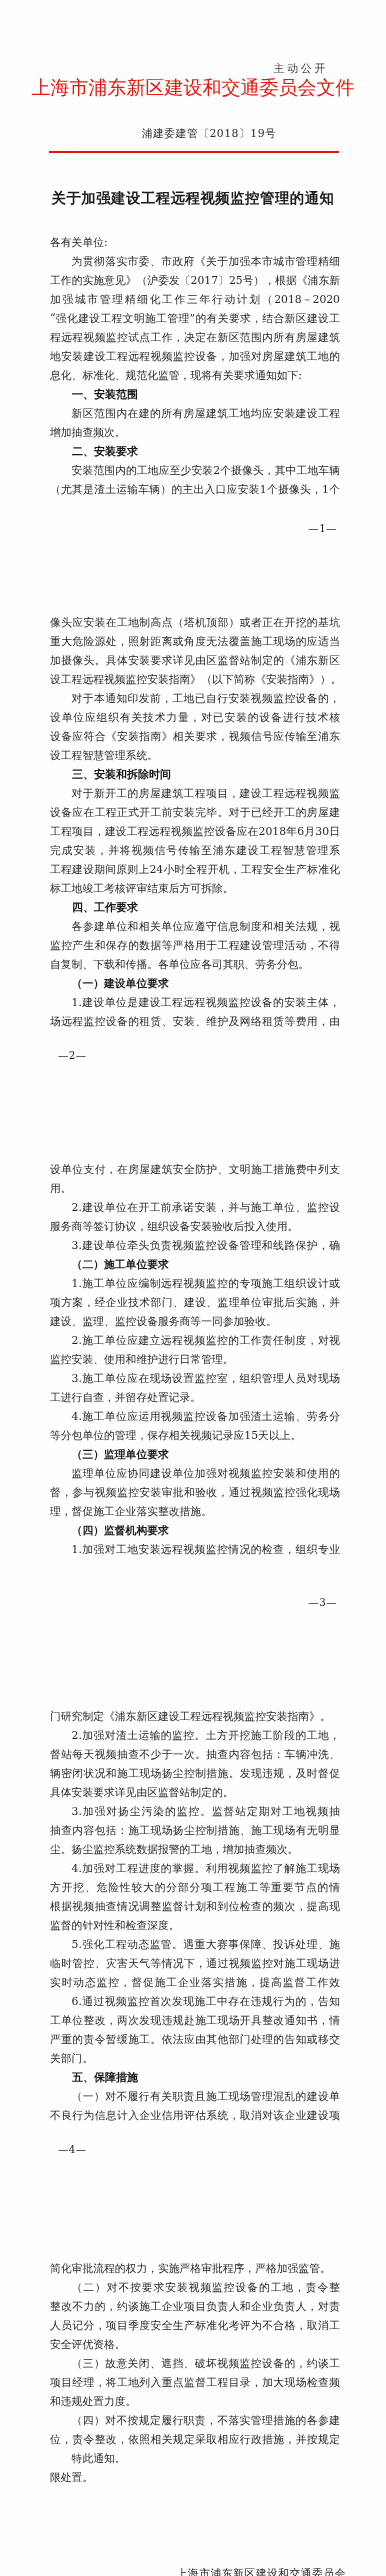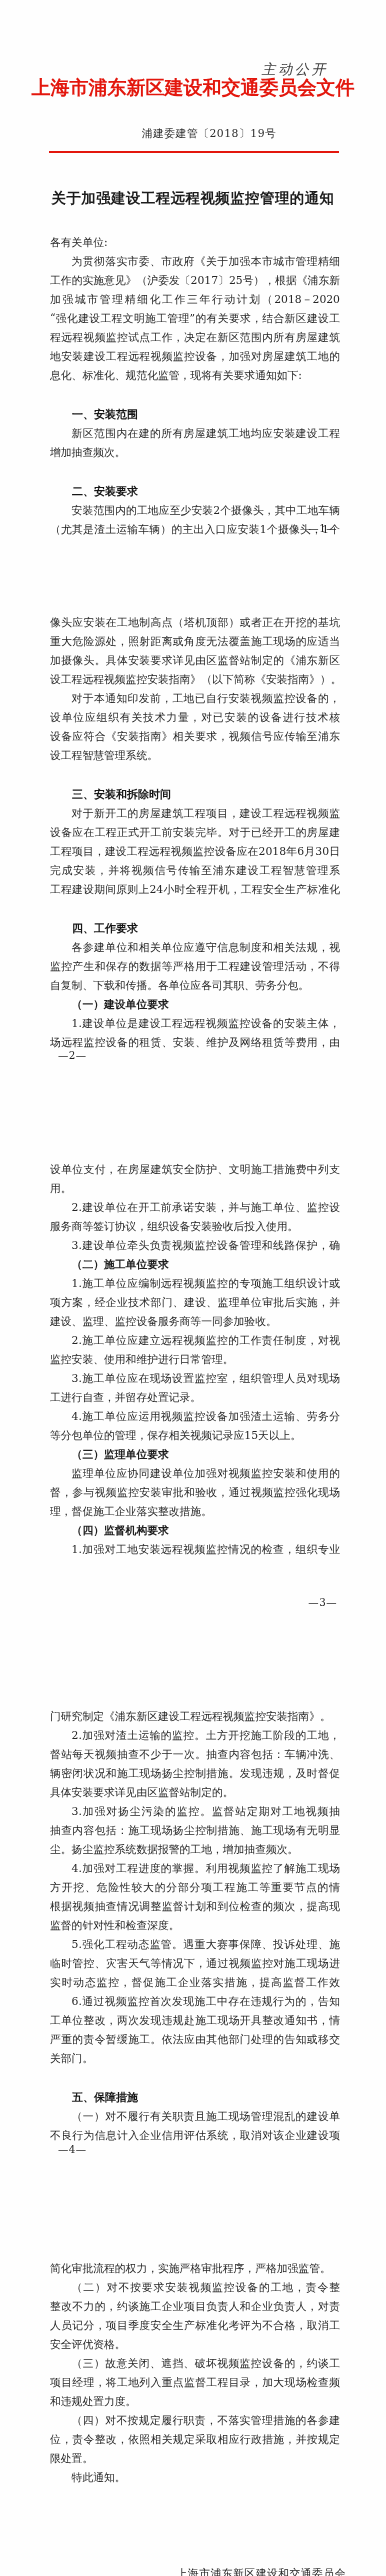--- a/index.html
+++ b/index.html
@@ -13,26 +13,26 @@
   .page {
     position: relative;
     width: 386px;
     height: 547px;
     overflow: hidden;
     background: #fefefe;
   }
   
   .publicity {
     position: absolute; top: 61px; right: 58px;
-    font-size: 14px; letter-spacing: 2.6px; color: #3c3c3c; font-style: italic;
+    font-size: 11px; letter-spacing: 2.6px; color: #3c3c3c;
   }
   .org-title {
     position: absolute; top: 75px; left: 0; width: 386px;
     text-align: center;
-    font-size: 19px; font-weight: bold; letter-spacing: 0px;
+    font-size: 19px; font-weight: normal; letter-spacing: 0px;
     color: #e3170d;
     font-family: "DejaVu Serif", "Liberation Serif", serif;
     white-space: nowrap;
   }
   .doc-number {
     position: absolute; top: 127px; left: 16px; width: 386px;
     text-align: center; font-size: 10.8px; color: #2b2b2b;
     letter-spacing: 0.5px;
   }
   .red-rule {
@@ -63,21 +63,21 @@
     white-space: normal;
     text-align: justify;
     text-align-last: justify;
     text-justify: inter-character;
     overflow: hidden;
   }
   .line.first { text-indent: 2em; }
   .line.h {
     font-weight: bold; text-indent: 2em;
     font-family: "DejaVu Sans", "Liberation Sans", sans-serif;
-    font-size: 11px; color: #161616; margin-top: 20px;
+    font-size: 11px; color: #161616;
   }
   .line.sh { font-weight: bold; text-indent: 2em; color: #1d1d1d; }
   
   .pnum {
     position: absolute; font-size: 10.3px; color: #1f1f1f; letter-spacing: 0.5px;
   }
   .pnum.right { right: 49px; }
   .pnum.left  { left: 58px; }
   .pn-1 { top: 522px; }
   .pn-mid { top: 502px; }
@@ -127,20 +127,21 @@
         <div class="line first j">对于本通知印发前，工地已自行安装视频监控设备的，建</div>
         <div class="line plain j">设单位应组织有关技术力量，对已安装的设备进行技术核查，</div>
         <div class="line plain j">设备应符合《安装指南》相关要求，视频信号应传输至浦东建</div>
         <div class="line plain">设工程智慧管理系统。</div>
         <div class="line h">三、安装和拆除时间</div>
         <div class="line first j">对于新开工的房屋建筑工程项目，建设工程远程视频监控</div>
         <div class="line plain j">设备应在工程正式开工前安装完毕。对于已经开工的房屋建筑</div>
         <div class="line plain j">工程项目，建设工程远程视频监控设备应在2018年6月30日之前</div>
         <div class="line plain j">完成安装，并将视频信号传输至浦东建设工程智慧管理系统。</div>
         <div class="line plain j">工程建设期间原则上24小时全程开机，工程安全生产标准化达</div>
+        <div class="line plain">标工地竣工考核评审结束后方可拆除。</div>
         <div class="line h">四、工作要求</div>
         <div class="line first j">各参建单位和相关单位应遵守信息制度和相关法规，视频</div>
         <div class="line plain j">监控产生和保存的数据等严格用于工程建设管理活动，不得擅</div>
         <div class="line plain">自复制、下载和传播。各单位应各司其职、劳务分包。</div>
         <div class="line sh">（一）建设单位要求</div>
         <div class="line first j">1.建设单位是建设工程远程视频监控设备的安装主体，现</div>
         <div class="line plain j">场远程监控设备的租赁、安装、维护及网络租赁等费用，由建</div>
       </div>
     <div class="pnum left pn-mid">—2—</div>
   </div>
@@ -205,22 +206,22 @@
         <div class="line plain">简化审批流程的权力，实施严格审批程序，严格加强监管。</div>
         <div class="line first j">（二）对不按要求安装视频监控设备的工地，责令整改，</div>
         <div class="line plain j">整改不力的，约谈施工企业项目负责人和企业负责人，对责任</div>
         <div class="line plain j">人员记分，项目季度安全生产标准化考评为不合格，取消工程</div>
         <div class="line plain">安全评优资格。</div>
         <div class="line first j">（三）故意关闭、遮挡、破坏视频监控设备的，约谈工程</div>
         <div class="line plain j">项目经理，将工地列入重点监督工程目录，加大现场检查频次</div>
         <div class="line plain">和违规处置力度。</div>
         <div class="line first j">（四）对不按规定履行职责，不落实管理措施的各参建单</div>
         <div class="line plain j">位，责令整改，依照相关规定采取相应行政措施，并按规定上</div>
+        <div class="line first">特此通知。</div>
         <div class="line plain">限处置。</div>
-        <div class="line first">特此通知。</div>
       </div>
 
     <div class="sig">
       <div class="sig-org">上海市浦东新区建设和交通委员会</div>
 
     </div>
 
   </div>
 
 </div>

